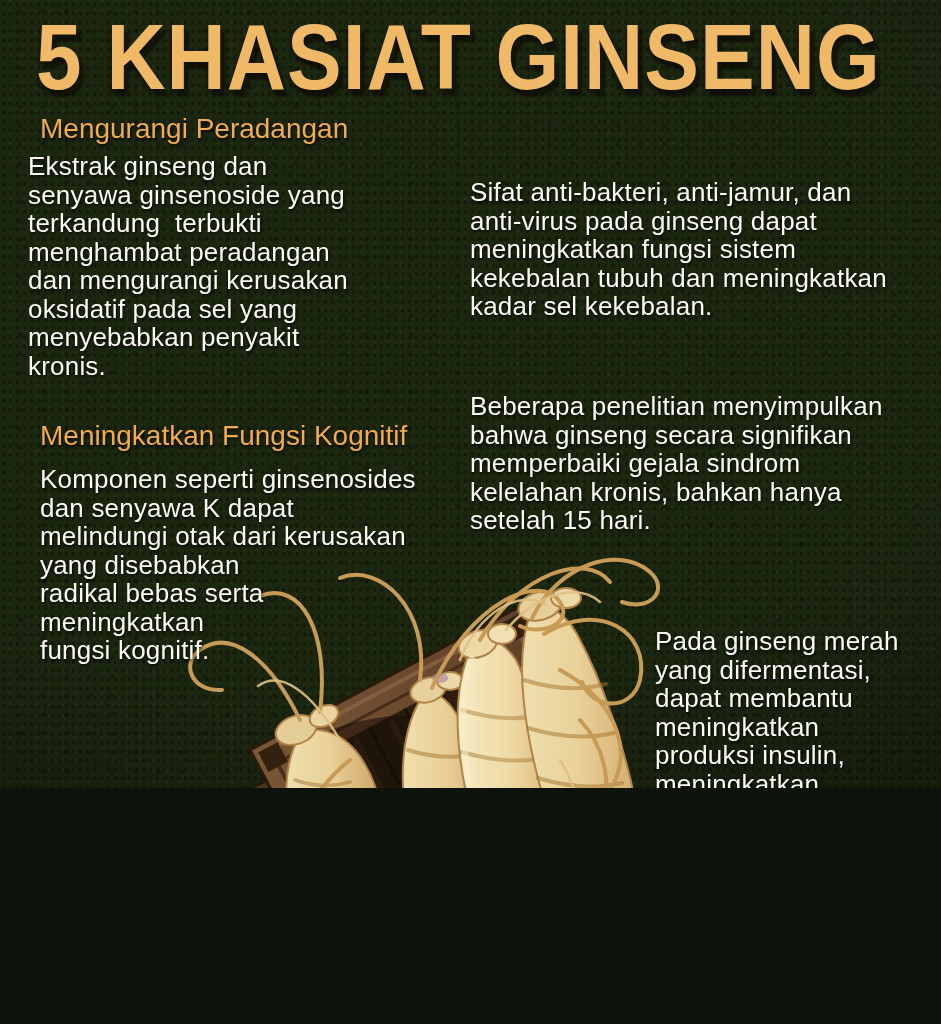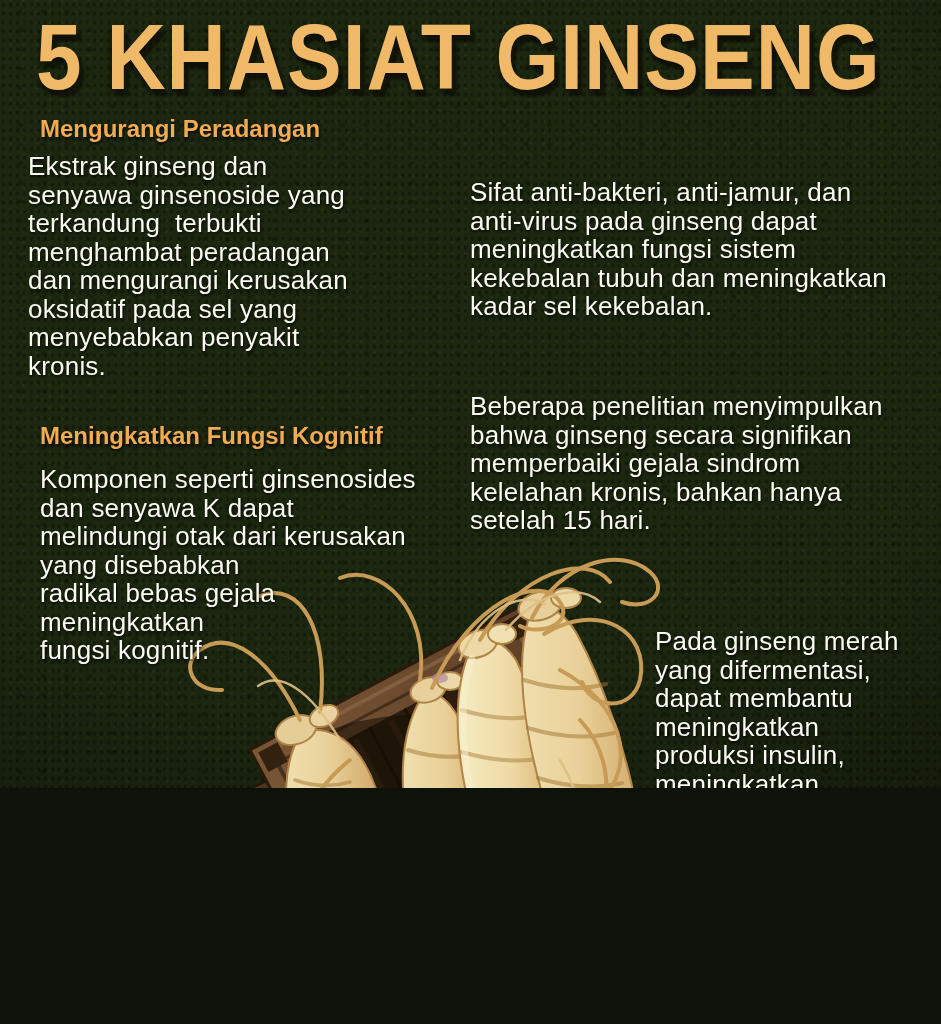--- a/index.html
+++ b/index.html
@@ -19,22 +19,22 @@
     background:radial-gradient(ellipse 115% 90% at 42% 38%, rgba(0,0,0,0) 55%, rgba(0,0,0,.42) 100%);}
   .photo{position:absolute;left:0;top:540px;width:941px;height:484px;z-index:1;}
   .title{
     position:absolute;left:36px;top:12px;z-index:2;
     font-size:82px;font-weight:900;letter-spacing:1px;line-height:82px;
     color:#efb968;white-space:nowrap;
     transform:scaleY(1.12);transform-origin:left top;
     text-shadow:5px 6px 2px rgba(12,10,2,.6), -2px 3px 3px rgba(12,10,2,.4);
   }
   .heading{
-    position:absolute;z-index:2;color:#f1ab53;font-weight:bold;
-    font-size:24px;line-height:30px;white-space:pre-wrap;
+    position:absolute;z-index:2;color:#f1ab53;font-weight:normal;
+    font-size:28px;line-height:30px;white-space:pre-wrap;
     text-shadow:1px 2px 3px rgba(0,0,0,.75);
   }
   .bodytext{
     position:absolute;z-index:2;color:#fbfaf3;
     font-size:26px;line-height:28.5px;white-space:pre-wrap;letter-spacing:.2px;
     text-shadow:1px 2px 3px rgba(0,0,0,.7);
   }
   .s1h{left:40px;top:114px;}  .s1b{left:28px;top:152px;width:450px;}
   .s2h{left:40px;top:421px;}  .s2b{left:40px;top:465px;width:460px;}
   .s3h{left:470px;top:115px;} .s3b{left:470px;top:178px;width:460px;}
@@ -225,21 +225,21 @@
 dan mengurangi kerusakan
 oksidatif pada sel yang
 menyebabkan penyakit
 kronis.</div>
 
   <div class="heading s2h">Meningkatkan Fungsi Kognitif</div>
   <div class="bodytext s2b">Komponen seperti ginsenosides
 dan senyawa K dapat
 melindungi otak dari kerusakan
 yang disebabkan
-radikal bebas gejala
+radikal bebas serta
 meningkatkan
 fungsi kognitif.</div>
 
   <div class="bodytext s3b">Sifat anti-bakteri, anti-jamur, dan
 anti-virus pada ginseng dapat
 meningkatkan fungsi sistem
 kekebalan tubuh dan meningkatkan
 kadar sel kekebalan.</div>
 
   <div class="bodytext s4b">Beberapa penelitian menyimpulkan

